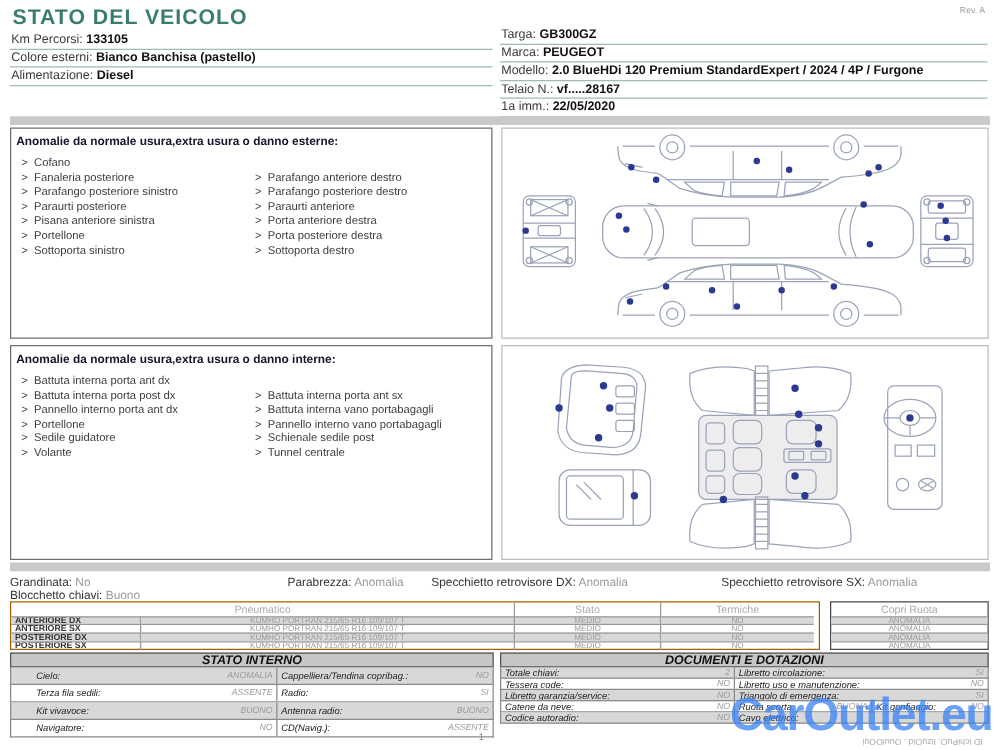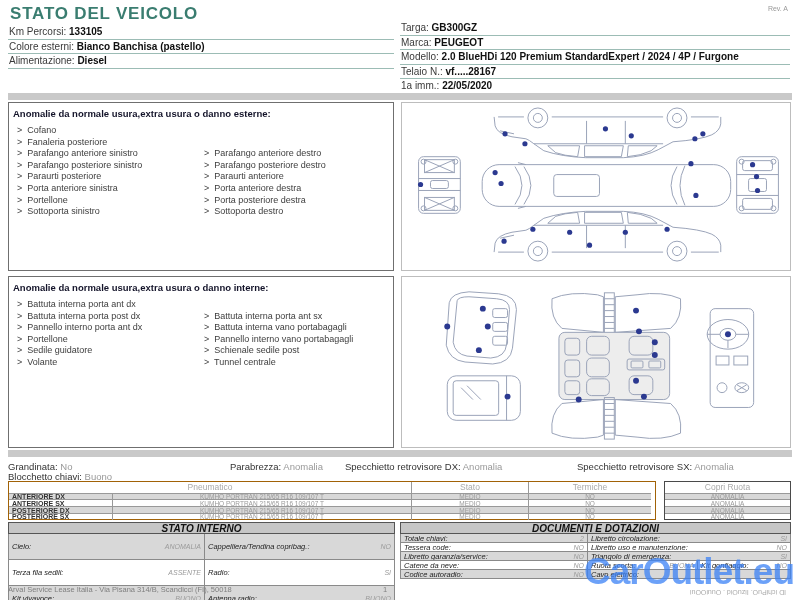--- a/index.html
+++ b/index.html
@@ -47,21 +47,21 @@
   .tc.th{border-top:none;font-size:8.5px;color:#aaa;}
   .tc.pos{justify-content:flex-start;padding-left:3px;font-weight:bold;color:#333;font-size:7px;}
   .tc.alt{background:#d8d8d8;}
 
   
   .btable{position:absolute;top:522px;background:#fff;font-style:italic;}
   #stato-tbl{left:8px;width:387px;}
   #docs-tbl{left:400px;width:391px;}
   .bhead{height:12px;background:#c6c6c6;border:1px solid #555;font-size:10px;font-weight:bold;text-align:center;line-height:11px;color:#111;}
   .brow{display:flex;border:1px solid #8a8a8a;border-top:none;}
-  #stato-tbl .brow{height:26px;} #docs-tbl .brow{height:9px;}
+  #stato-tbl .brow{height:14px;padding-left:17px;} #docs-tbl .brow{height:9px;}
   .brow.alt{background:#d8d8d8;}
   .bcell{display:flex;justify-content:space-between;align-items:center;padding:0 3px;overflow:hidden;}
   .bcell .lab{font-size:7.5px;color:#222;white-space:nowrap;}
   .bcell .val{font-size:7px;color:#9b9b9b;white-space:nowrap;padding-left:4px;}
   #stato-tbl .c1{width:196px;border-right:1px solid #8a8a8a;}
   #stato-tbl .c2{flex:1;}
   #docs-tbl .c1{width:187px;border-right:1px solid #8a8a8a;}
   #docs-tbl .c2{flex:1;}
   #docs-tbl .c2a{flex:1.2;border-right:1px solid #8a8a8a;}
   #docs-tbl .c2b{flex:1;}
@@ -96,24 +96,23 @@
   </div>
 
   <div class="graybar" id="bar1"></div>
 
   <div class="abox" id="ext-abox">
     <div class="ahead">Anomalie da normale usura,extra usura o danno esterne:</div>
     <div class="acols">
       <div class="acol">
         <div>Cofano</div>
         <div>Fanaleria posteriore</div>
-        <div>Parafango anteriore sinistro</div>
         <div>Parafango posteriore sinistro</div>
         <div>Paraurti posteriore</div>
-        <div>Porta anteriore sinistra</div>
+        <div>Pisana anteriore sinistra</div>
         <div>Portellone</div>
         <div>Sottoporta sinistro</div>
       </div>
       <div class="acol">
         <div>Parafango anteriore destro</div>
         <div>Parafango posteriore destro</div>
         <div>Paraurti anteriore</div>
         <div>Porta anteriore destra</div>
         <div>Porta posteriore destra</div>
         <div>Sottoporta destro</div>
@@ -425,18 +424,17 @@
           <span class="lab">Codice autoradio:</span>
           <span class="val">NO</span>
         </div>
       <div class="bcell c2">
           <span class="lab">Cavo elettrico:</span>
           <span class="val"></span>
         </div>
     </div>
   </div>
 
-  <div id="footer-address">Arval Service Lease Italia - Via Pisana 314/B, Scandicci (FI), 50018</div>
   <div id="footer-page">1</div>
   <div id="watermark">CarOutlet.eu</div>
   <div id="artifact">ID ichiPuO. IizuOid . OuuiOOui</div>
 
 </div>
 
 </body></html>

